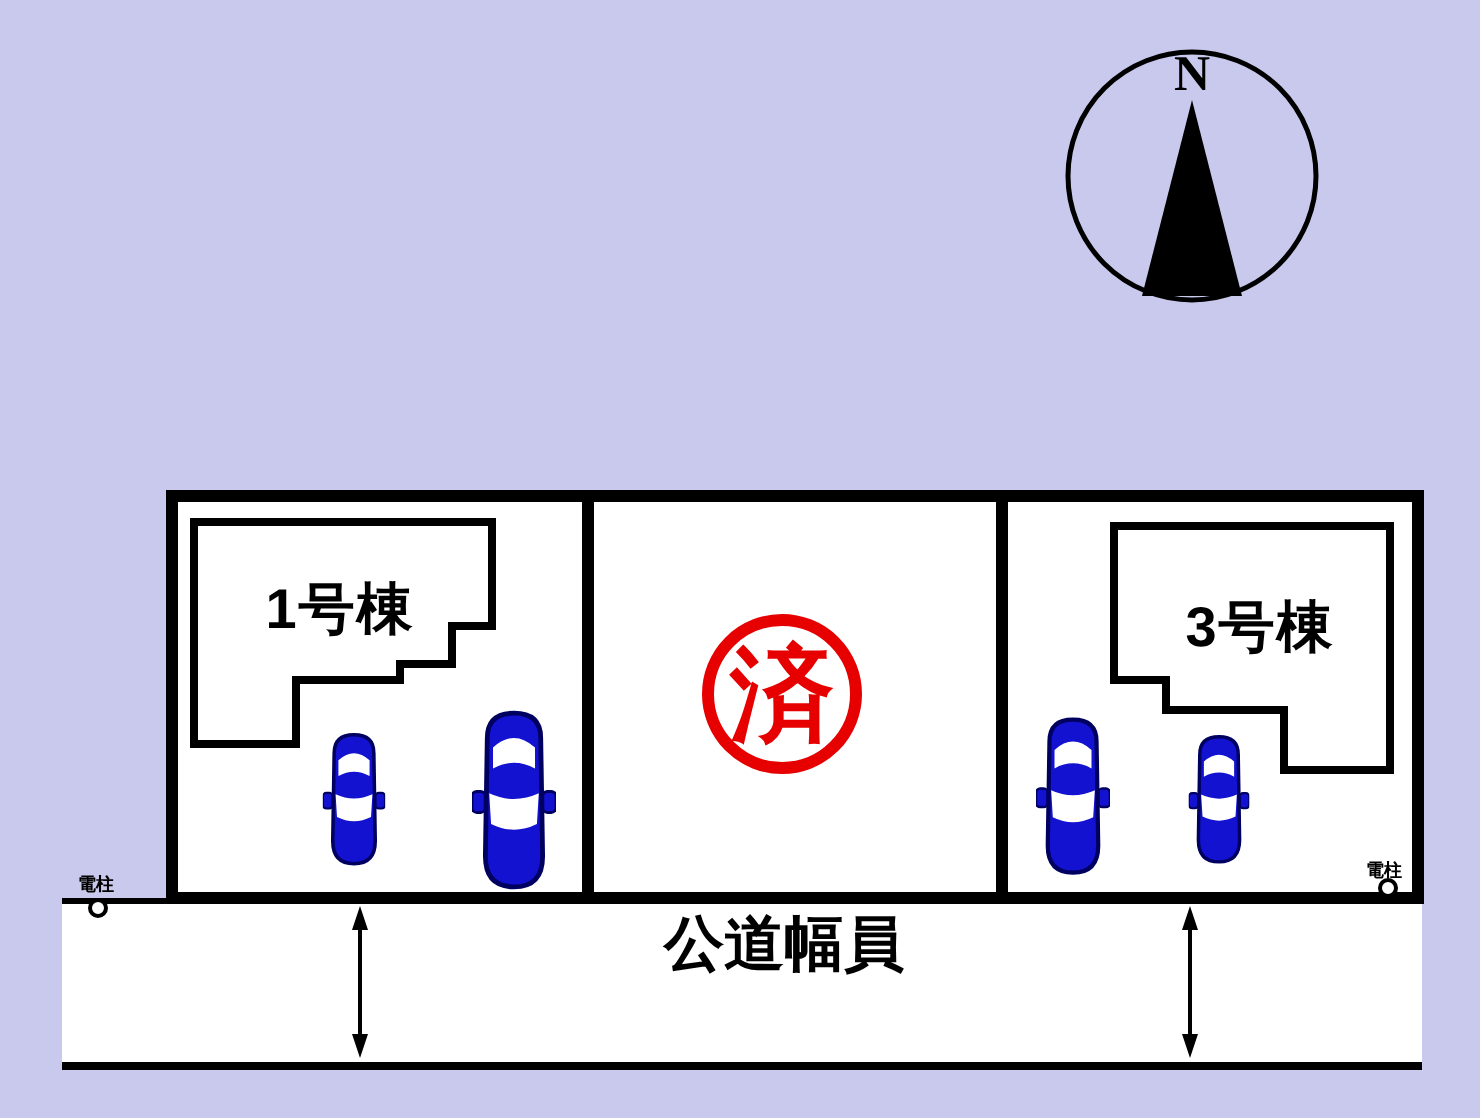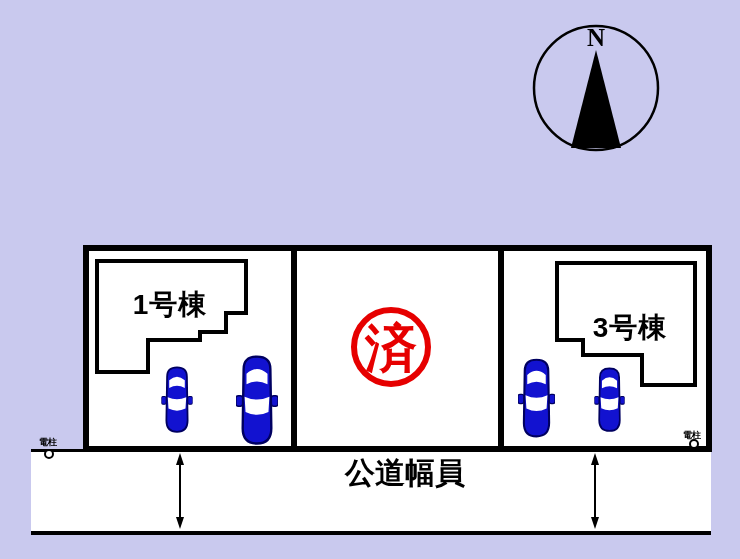--- a/index.html
+++ b/index.html
@@ -26,21 +26,21 @@
   .divider{position:absolute;top:245px;width:6px;height:207px;background:#000;}
   .divider.d1{left:291px;}
   .divider.d2{left:498px;}
 
   .building-svg{position:absolute;}
   .building-label{
     position:absolute;font-weight:bold;color:#000;text-align:center;
     font-size:28px;letter-spacing:1px;white-space:nowrap;
   }
   .b1-label{left:110px;top:286px;width:120px;}
-  .b3-label{left:568px;top:309px;width:124px;}
+  .b3-label{left:568px;top:295px;width:124px;}
 
   
   .stamp{
     position:absolute;left:351px;top:307px;width:80px;height:80px;
     border:6px solid #e60000;border-radius:50%;box-sizing:border-box;
     display:flex;align-items:center;justify-content:center;
   }
   .stamp span{
     font-size:52px;font-weight:bold;color:#e60000;line-height:1;
     transform:translateY(1px);
@@ -49,21 +49,21 @@
   
   .car{position:absolute;}
 
   
   .road{
     position:absolute;left:31px;top:449px;width:680px;height:86px;
     background:#ffffff;border-top:3px solid #000;border-bottom:4px solid #000;
     box-sizing:border-box;
   }
   .road-label{
-    position:absolute;left:295px;top:456px;width:220px;text-align:center;
+    position:absolute;left:282px;top:456px;width:220px;text-align:center;
     font-weight:bold;color:#000;font-size:30px;line-height:34px;white-space:nowrap;
   }
   .arrow{position:absolute;top:453px;width:12px;height:76px;}
   .arrow.left{left:174px;}
   .arrow.right{left:589px;}
 
   
   .pole-label{
     position:absolute;font-size:9px;font-weight:bold;color:#000;white-space:nowrap;
   }

